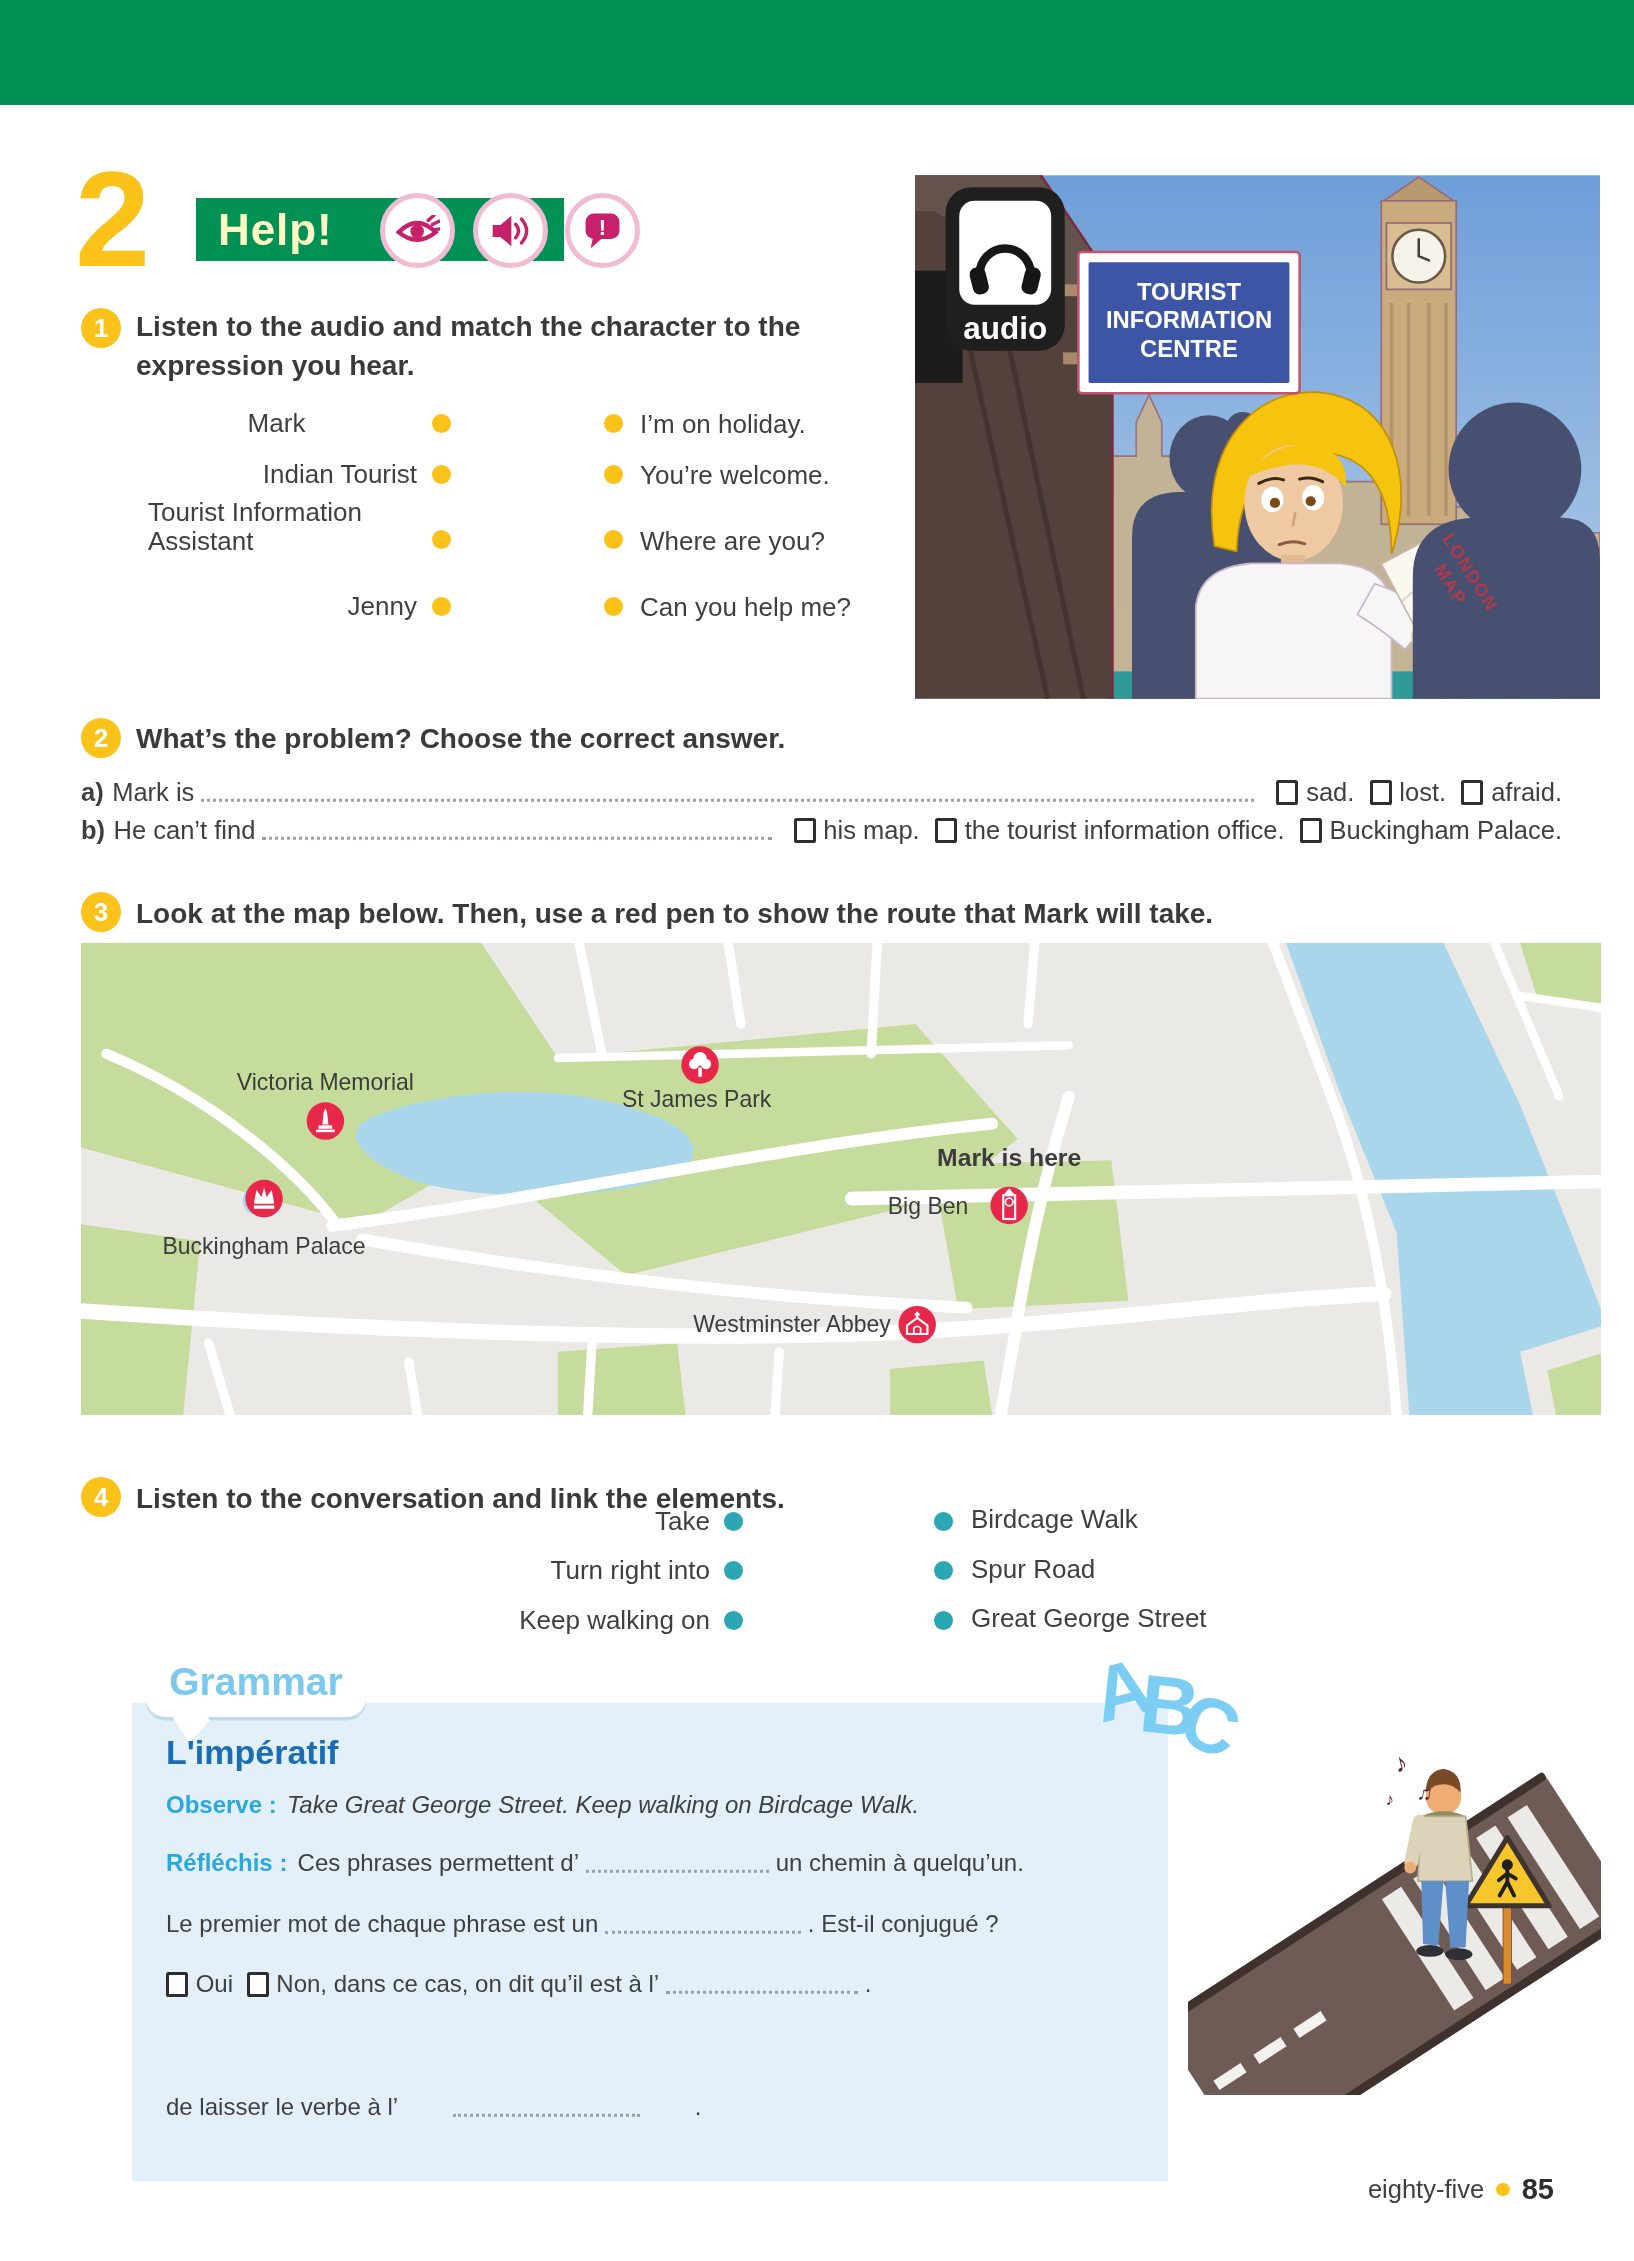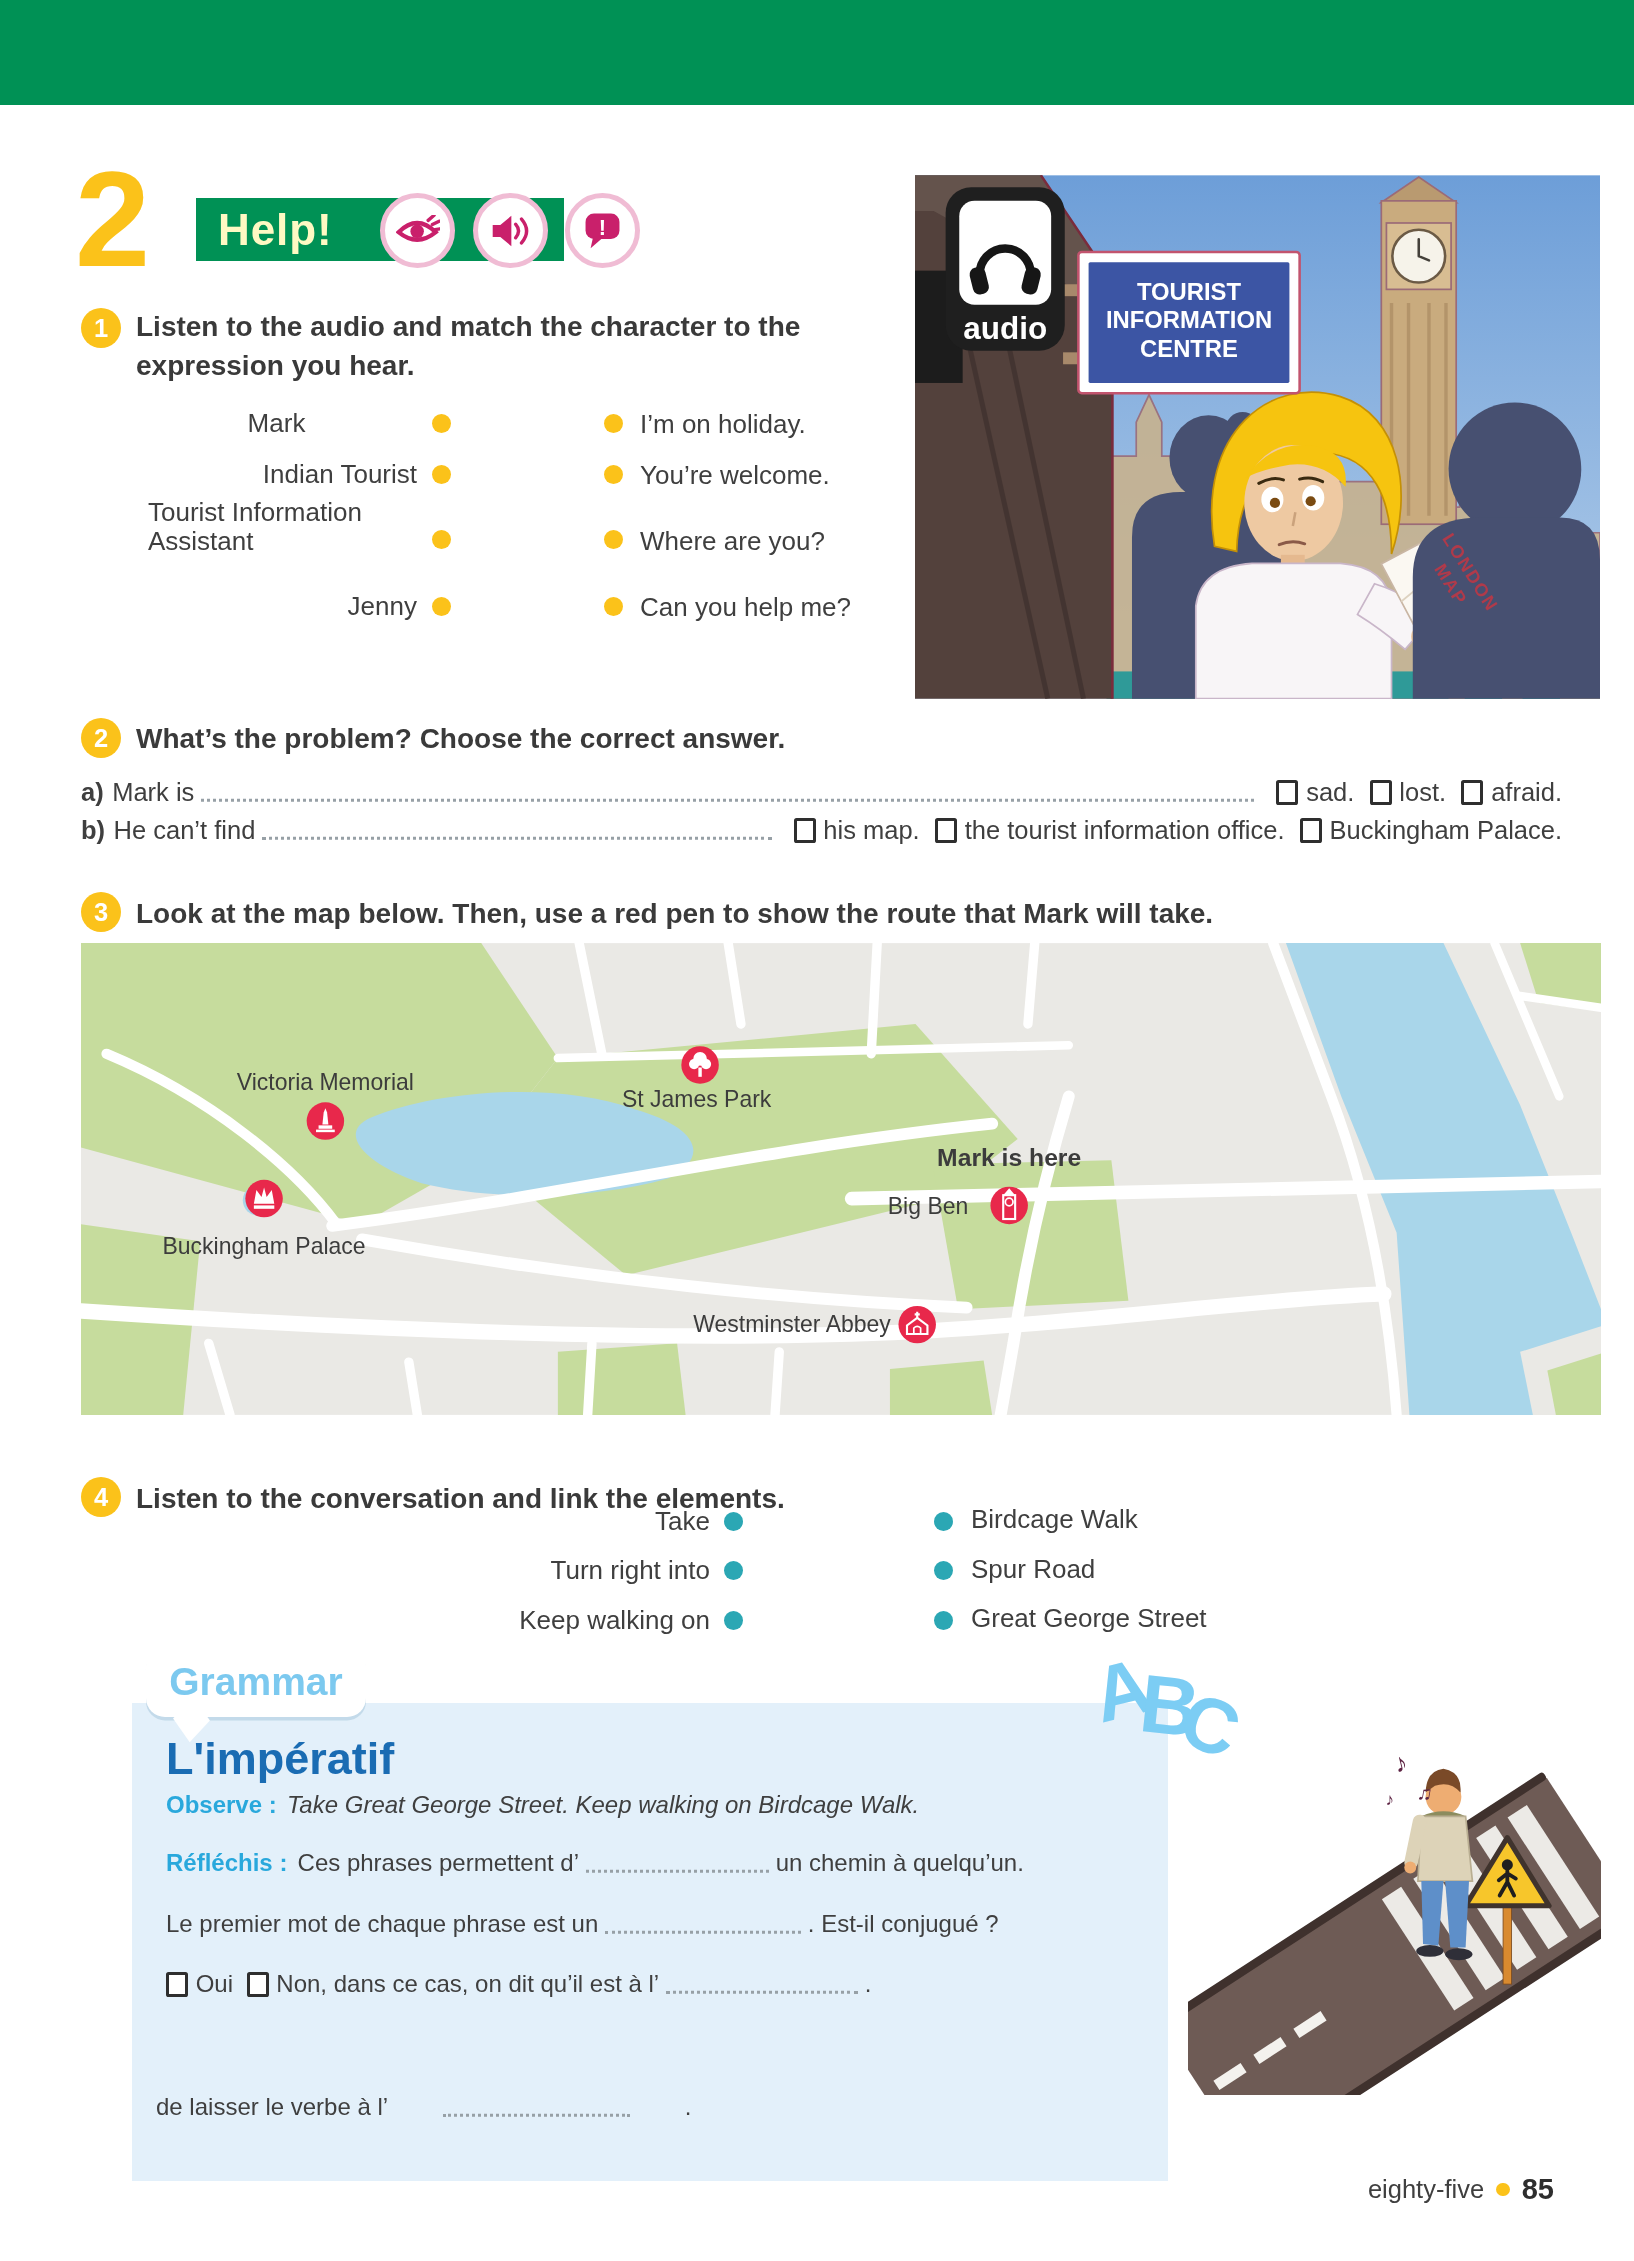--- a/index.html
+++ b/index.html
@@ -30,21 +30,21 @@
   .cb{display:inline-block;width:16px;height:19px;border:3px solid #2e2e2e;border-radius:2.6px;
       background:#fff;margin-right:7.7px;flex:none;box-sizing:content-box;}
   .opt{display:flex;align-items:center;margin-left:15.3px;}
   
   .gbox{left:132px;top:1703px;width:1036px;height:478px;background:#e3f0fa;}
   .bubble{left:146px;top:1647px;width:220px;height:70px;background:#fff;border-radius:19px;
           box-shadow:0 3.4px 0 rgba(170,200,220,.55);display:flex;align-items:center;justify-content:center;}
   .bubble:after{content:"";position:absolute;left:31px;bottom:-17px;width:29px;height:29px;background:#fff;
           transform:rotate(55deg) skew(12deg);}
   .bubble-text{color:#7cc9ef;font-weight:800;font-size:39px;position:relative;z-index:2;}
-  .gheading{font-size:45px;font-weight:800;color:#1a6cb3;}
+  .gheading{font-size:34px;font-weight:800;color:#1a6cb3;}
   .gline{display:flex;align-items:center;font-size:24px;color:#3f3f3f;white-space:nowrap;}
   .glabel{color:#29a8dc;font-weight:800;margin-right:10.2px;}
   .gitalic{font-style:italic;}
   .abc span{display:inline-block;color:#7ccdf4;font-weight:800;line-height:.8;}
   
   .footer{display:flex;align-items:center;gap:12px;font-size:25.5px;color:#3f3f3f;}
   .footer .pg{font-weight:800;font-size:29px;color:#2e2e2e;}
   .fdot{width:13.6px;height:13.6px;border-radius:50%;background:#fbc21a;}
   svg text{font-family:"Liberation Sans",sans-serif;}
 </style>
@@ -373,21 +373,21 @@
   <div class="abs gline" style="left:166px;top:1970px;">
     <span class="cb"></span>
     <span style="margin-right:13.6px;">Oui</span>
     <span class="cb"></span>
     <span>Non, dans ce cas, on dit qu’il est à l’</span>
     <span class="leader fx" style="width:192px;"></span>
     <span>.</span>
   </div>
 
 
-  <div class="abs gline" style="left:156px;top:2093px;gap:48px;">
+  <div class="abs gline" style="left:166px;top:2093px;gap:48px;">
     <span>de laisser le verbe à l’</span>
     <span class="leader fx" style="width:187px;"></span>
     <span>.</span>
   </div>
 
   <div class="abs" style="left:1188px;top:1737px;width:413px;height:358px;">
     <svg width="413" height="358" viewBox="0 0 485 420">
       <g transform="translate(245,272) rotate(-33)">
         <rect x="-270" y="-92" width="540" height="184" fill="#6e5b55"></rect>
         <rect x="-270" y="-101" width="540" height="10" rx="4" fill="#3f312d"></rect>

